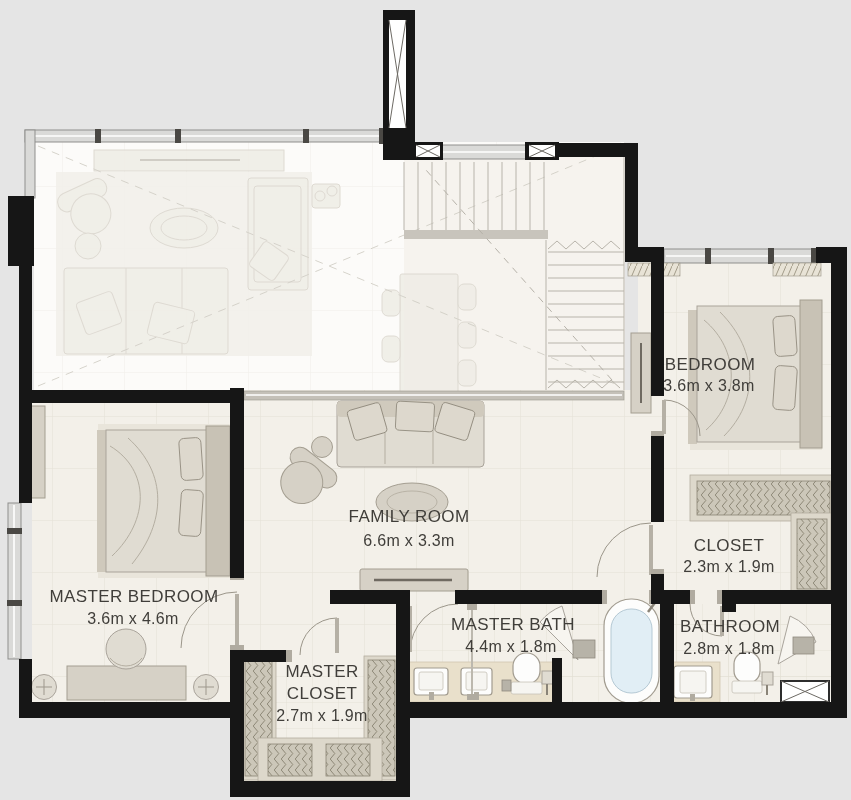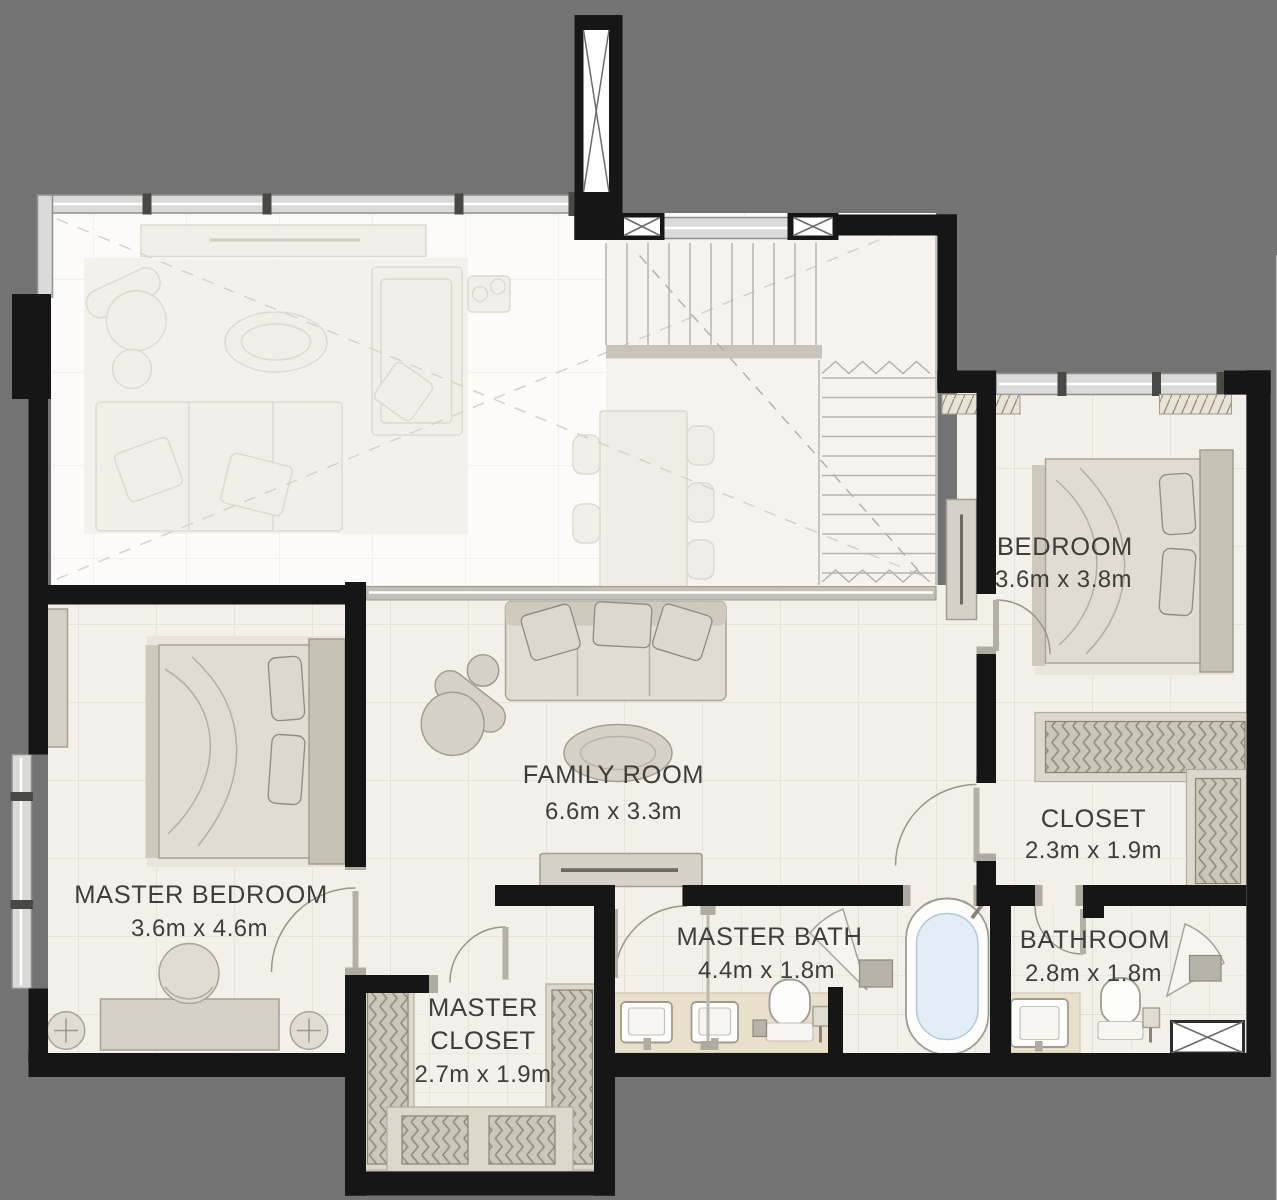--- a/index.html
+++ b/index.html
@@ -1,17 +1,17 @@
 <!DOCTYPE html>
 <html><head>
 <meta charset="utf-8">
 <title>Floor Plan</title>
 <style>
   html,body{margin:0;padding:0;background:#ffffff;}
-  #app{position:relative;width:851px;height:800px;background:#737373;overflow:hidden;}
+  #app{position:relative;width:851px;height:800px;background:#e5e5e5;overflow:hidden;}
   svg{display:block;}
   .floor{fill:#f3f0e9;}
   .floor-void{fill:#fcfbf9;}
   .stairfloor{fill:#f6f3ee;}
   .winband{fill:#dadad8;stroke:#8f8f8d;stroke-width:1;}
   .winline{stroke:#ffffff;stroke-width:1.6;}
   .tick{fill:#4a4844;}
   .jamb{fill:#b0aba0;}
   .furn{fill:#d6d1c6;stroke:#a49e91;stroke-width:1;}
   .furnlight{fill:#e0dcd2;stroke:#a9a39a;stroke-width:1;}

